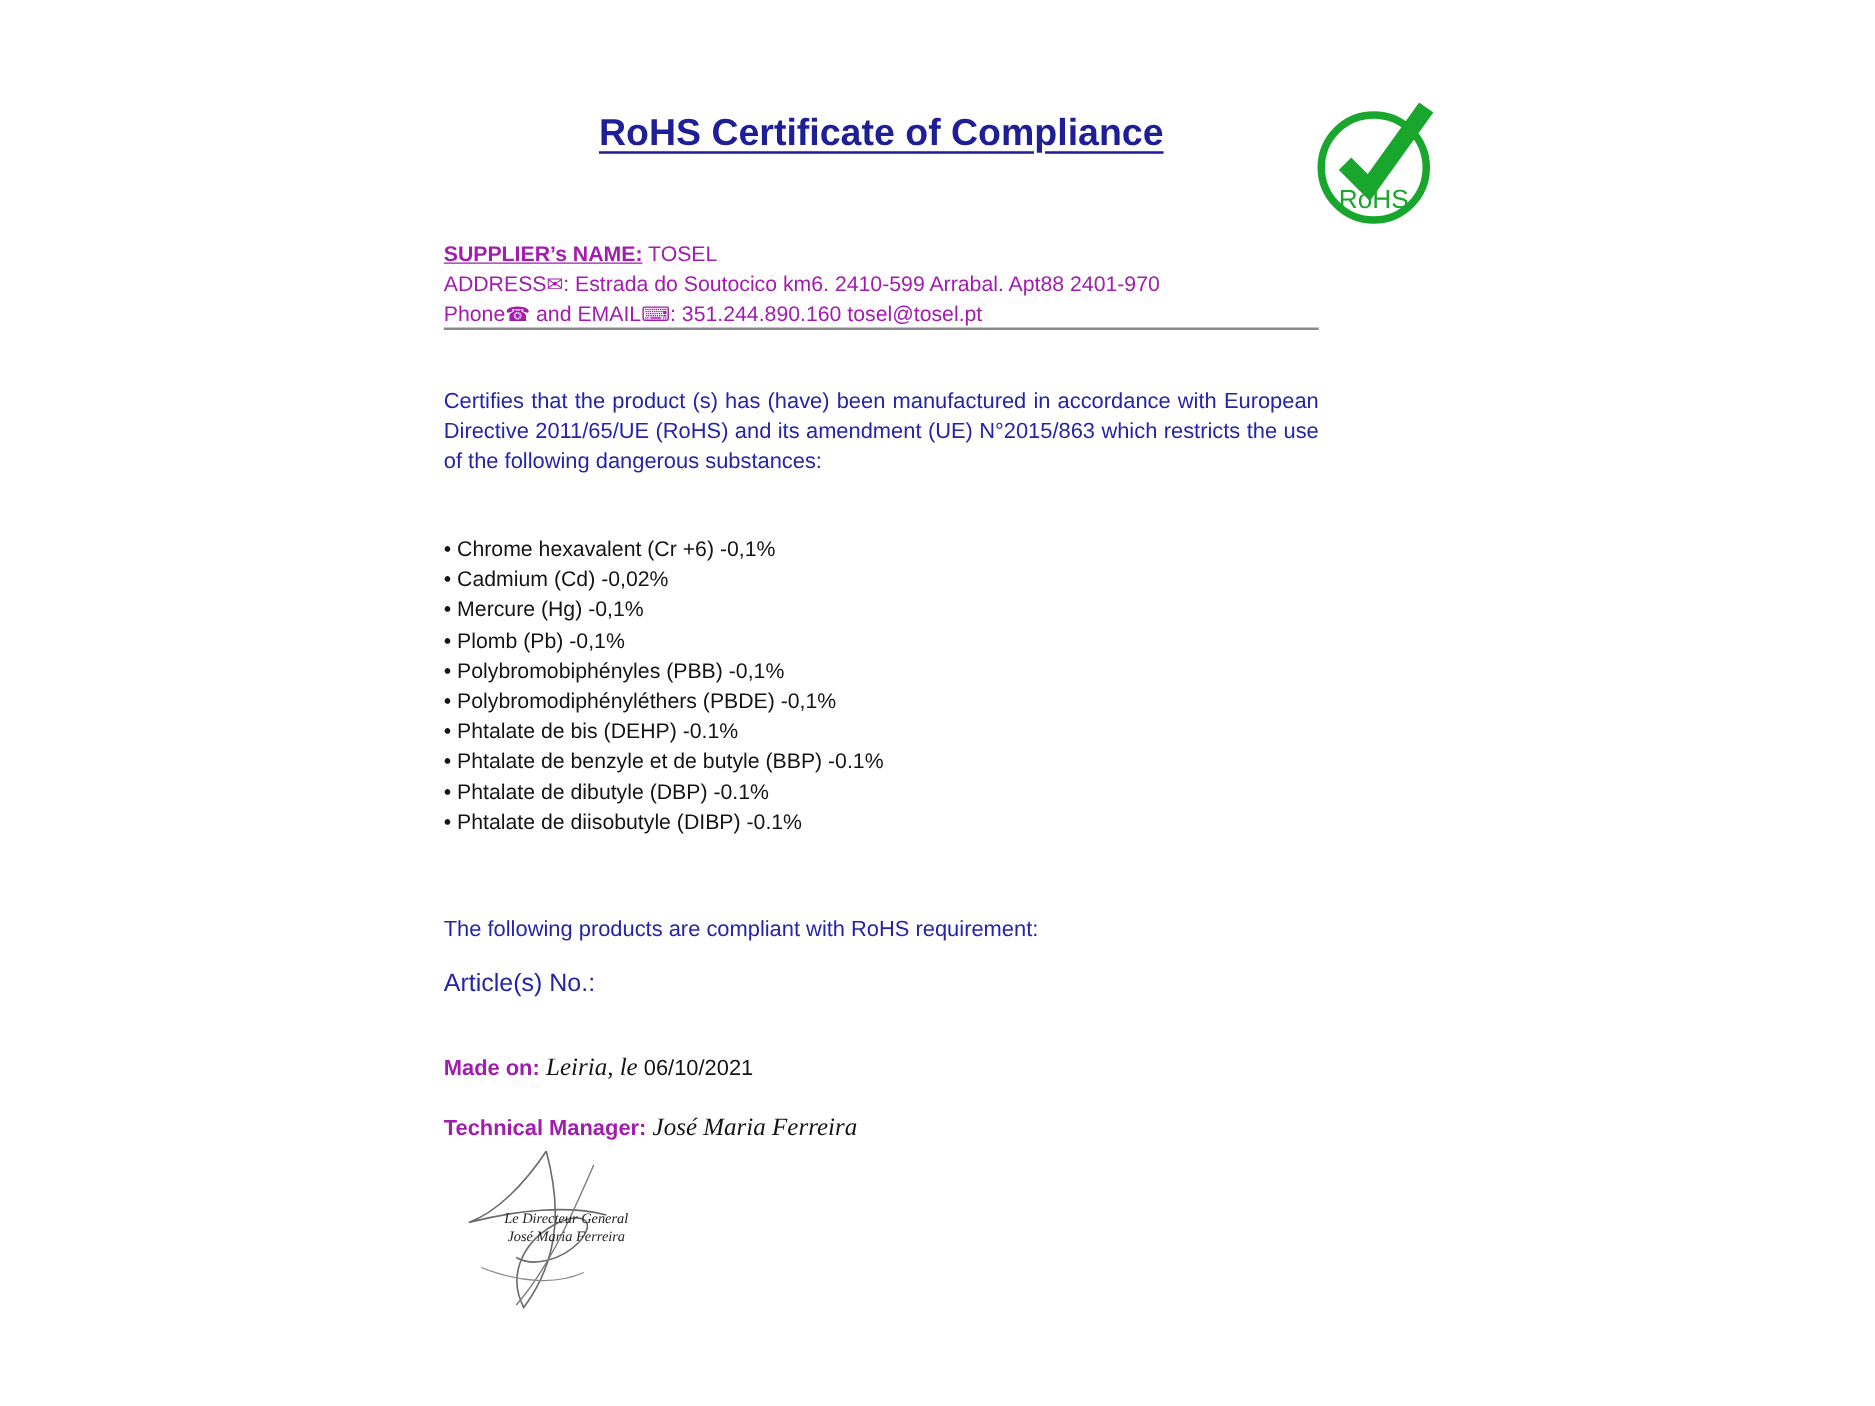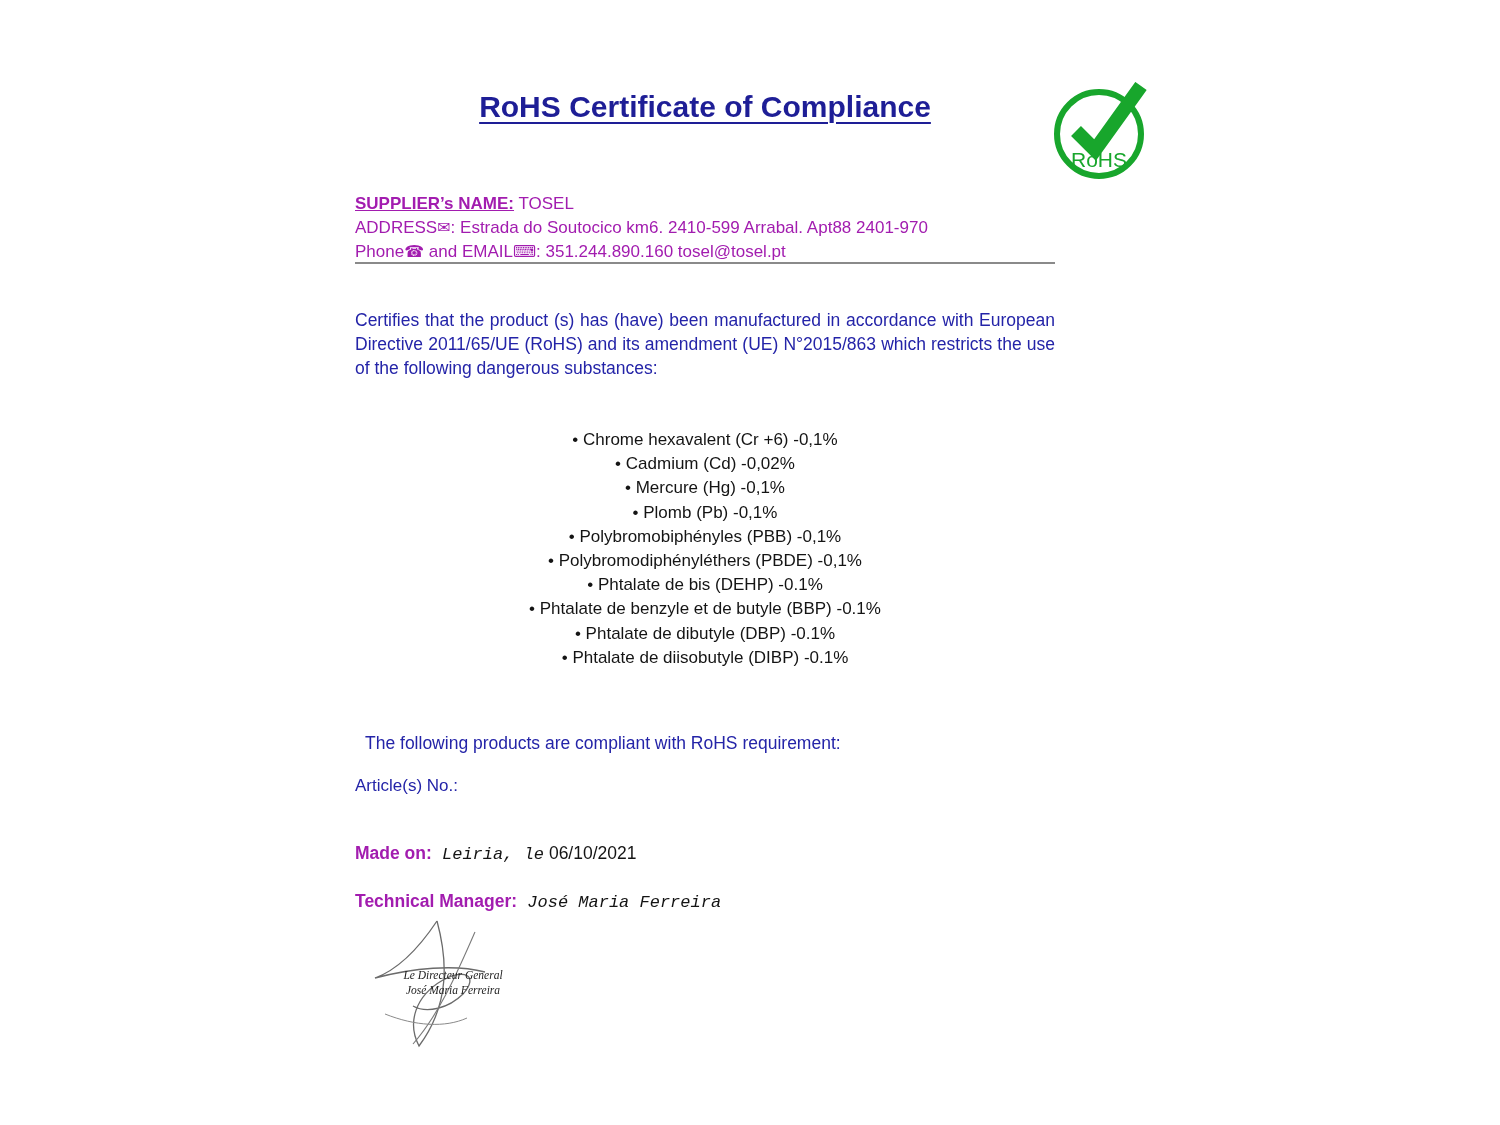--- a/index.html
+++ b/index.html
@@ -81,57 +81,56 @@
 
   .substances {
     position: absolute;
     left: 355px;
     top: 428px;
     width: 700px;
     list-style: none;
     font-size: 17px;
     line-height: 24.2px;
     color: #141414;
-    text-align: center;
   }
   .substances li::before { content: "\2022\00a0"; font-size: 17px; }
 
   .compliance-line {
     position: absolute;
-    left: 365px;
+    left: 355px;
     top: 733px;
     width: 700px;
     font-size: 17.5px;
     color: #2424a8;
   }
   .article-line {
     position: absolute;
     left: 355px;
     top: 776px;
     width: 700px;
-    font-size: 17px;
+    font-size: 20px;
     color: #2424a8;
   }
 
   .made-on {
     position: absolute;
     left: 355px;
     top: 843px;
     font-size: 17.5px;
     color: #141414;
   }
   .manager {
     position: absolute;
     left: 355px;
     top: 891px;
     font-size: 17.5px;
     color: #141414;
   }
   .blue-bold { color: #a21caf; font-weight: bold; }
-  .serif-italic { font-family: Liberation Mono, monospace; font-style: italic; font-size: 17px; }
+  .serif-italic { font-family: Liberation Serif, serif; font-style: italic; font-size: 20px; }
 
   .signature {
     position: absolute;
     left: 355px;
     top: 918px;
     width: 200px;
     height: 135px;
   }
   .signature svg { position: absolute; left: 0; top: 0; }
   .sig-text {

